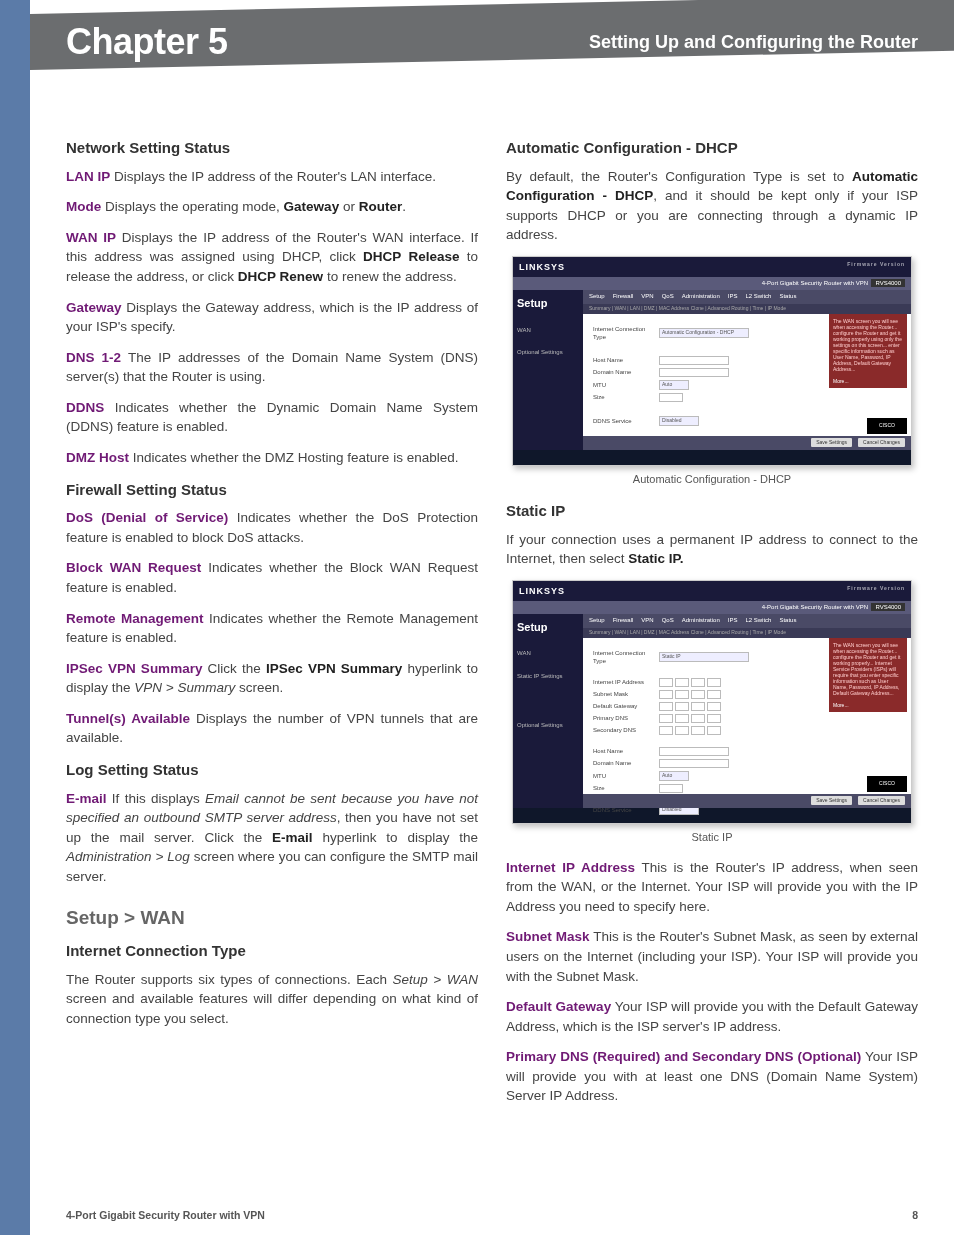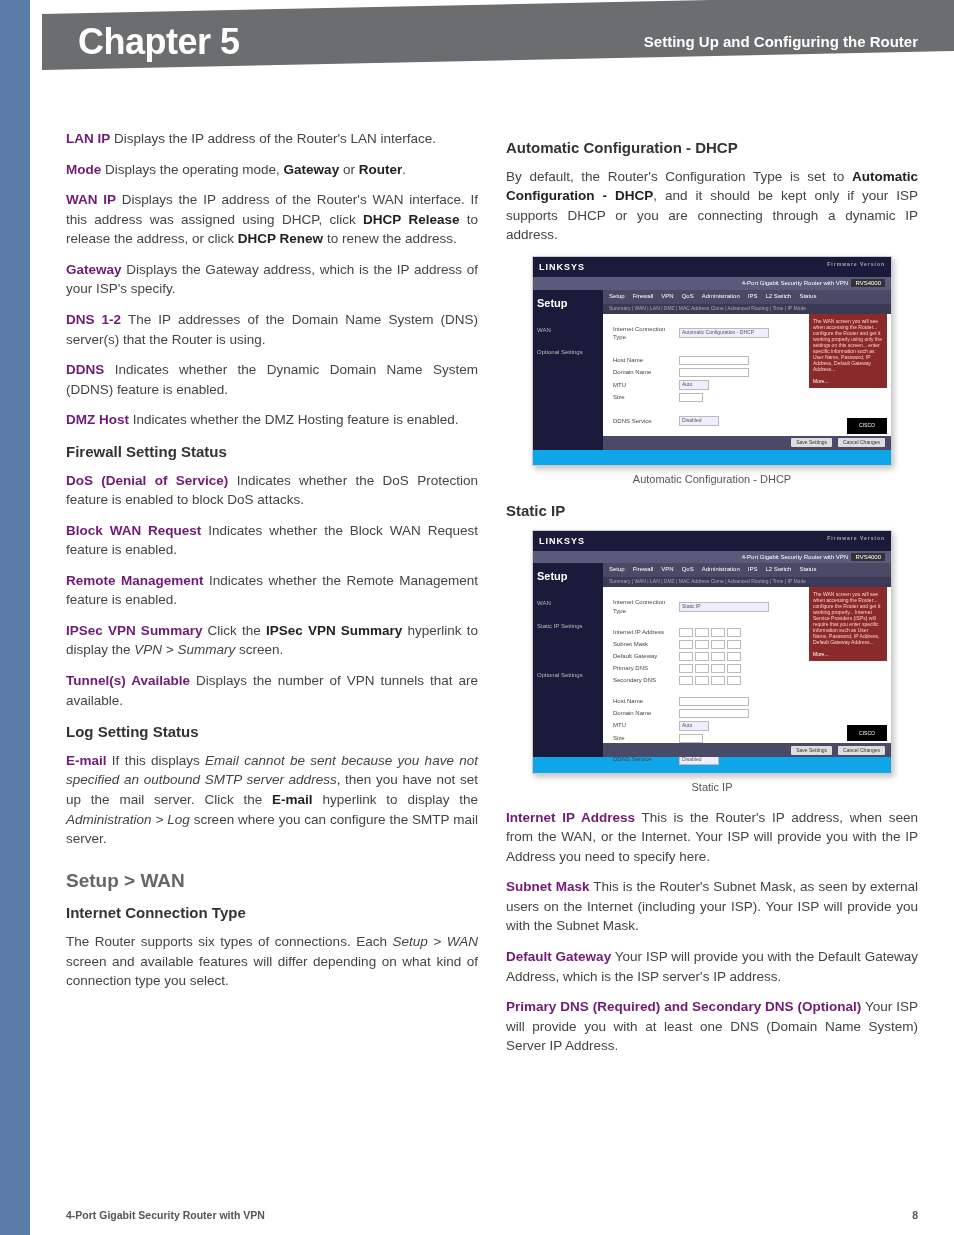--- a/index.html
+++ b/index.html
@@ -21,21 +21,21 @@
   .blue-band {
     position: absolute;
     left: 0; top: 0;
     width: 30px;
     height: 100%;
     background: #5b7ba8;
   }
   .header {
     position: relative;
     height: 84px;
-    margin-left: 42px;
+    margin-left: 30px;
     overflow: hidden;
   }
   .header-bar {
     position: absolute;
     top: 14px;
     left: 0;
     right: 0;
     height: 56px;
     background: #6b6d6f;
     transform: skewY(-1.2deg);
@@ -51,21 +51,21 @@
     padding: 0 36px 0 36px;
     color: #fff;
   }
   .chapter-title {
     font-size: 36px;
     font-weight: 700;
     letter-spacing: -0.5px;
     font-family: "Myriad Pro", "Segoe UI", Arial, sans-serif;
   }
   .section-title {
-    font-size: 15px;
+    font-size: 18px;
     font-weight: 700;
   }
   .content {
     margin-left: 30px;
     padding: 45px 36px 0 36px;
     display: flex;
     gap: 28px;
   }
   .col {
     flex: 1;
@@ -74,22 +74,22 @@
   h3.sub { font-size: 15px; font-weight: 700; color: #333; margin: 8px 0 8px 0; font-family: "Myriad Pro", Arial; }
   h2.major { font-size: 19px; font-weight: 700; color: #666; margin: 18px 0 8px 0; }
   p { margin: 0 0 11px 0; text-align: justify; color: #444; }
   .term { color: #701a75; font-weight: 700; }
   .b { font-weight: 700; color: #222; }
   .i { font-style: italic; }
   .figure {
     margin: 8px auto 6px auto;
     border: 1px solid #ccc;
     box-shadow: 2px 3px 6px rgba(0,0,0,0.25);
-    background: #0ea5e9;
-    width: 360px;
+    background: #0f172a;
+    width: 400px;
     height: 210px;
     position: relative;
     font-size: 7px;
     color: #ddd;
   }
   .fig-brand {
     background: #1a1a3a;
     color: #fff;
     height: 20px;
     font-weight: bold;
@@ -141,20 +141,21 @@
     <div class="header-bar"></div>
     <div class="header-inner">
       <div class="chapter-title">Chapter 5</div>
       <div class="section-title">Setting Up and Configuring the Router</div>
     </div>
   </div>
 
   <div class="content">
 
     <div class="col">
+      <h3 class="sub">Network Setting Status</h3>
       <p><span class="term">LAN IP</span><span> Displays the IP address of the Router's LAN interface.</span></p>
       <p><span class="term">Mode</span><span>  Displays the operating mode, </span><span class="b">Gateway</span><span> or </span><span class="b">Router</span><span>.</span></p>
       <p><span class="term">WAN IP</span><span> Displays the IP address of the Router's WAN interface. If this address was assigned using DHCP, click </span><span class="b">DHCP Release</span><span> to release the address, or click </span><span class="b">DHCP  Renew</span><span> to renew the address.</span></p>
       <p><span class="term">Gateway</span><span>  Displays the Gateway address, which is the IP address of your ISP's specify.</span></p>
       <p><span class="term">DNS 1-2</span><span>  The IP addresses of the Domain Name System (DNS) server(s) that the Router is using.</span></p>
       <p><span class="term">DDNS</span><span> Indicates whether the Dynamic Domain Name System (DDNS) feature is enabled.</span></p>
       <p><span class="term">DMZ Host</span><span>  Indicates whether the DMZ Hosting feature is enabled.</span></p>
 
       <h3 class="sub">Firewall Setting Status</h3>
       <p><span class="term">DoS (Denial of Service)</span><span> Indicates whether the DoS Protection feature is enabled to block DoS attacks.</span></p>
@@ -233,20 +234,21 @@
             <div class="fig-bottom">
                 <span class="fig-btn">Save Settings</span>
                 <span class="fig-btn">Cancel Changes</span>
               </div>
           </div>
         </div>
       </div>
       <div class="caption">Automatic Configuration - DHCP</div>
 
       <h3 class="sub">Static IP</h3>
+      <p><span>If your connection uses a permanent IP address to connect to the Internet, then select </span><span class="b">Static IP.</span></p>
 
       <div class="figure" style="height:244px">
         <div class="fig-brand">
             <span>LINKSYS</span>
             <span style="font-size:5px;opacity:.6">Firmware Version</span>
           </div>
         <div class="fig-model"><span>4-Port Gigabit Security Router with VPN</span> &nbsp;<span style="background:#333;padding:1px 4px">RVS4000</span></div>
         <div class="fig-body">
           <div class="fig-side">
             <div class="setup">Setup</div>

